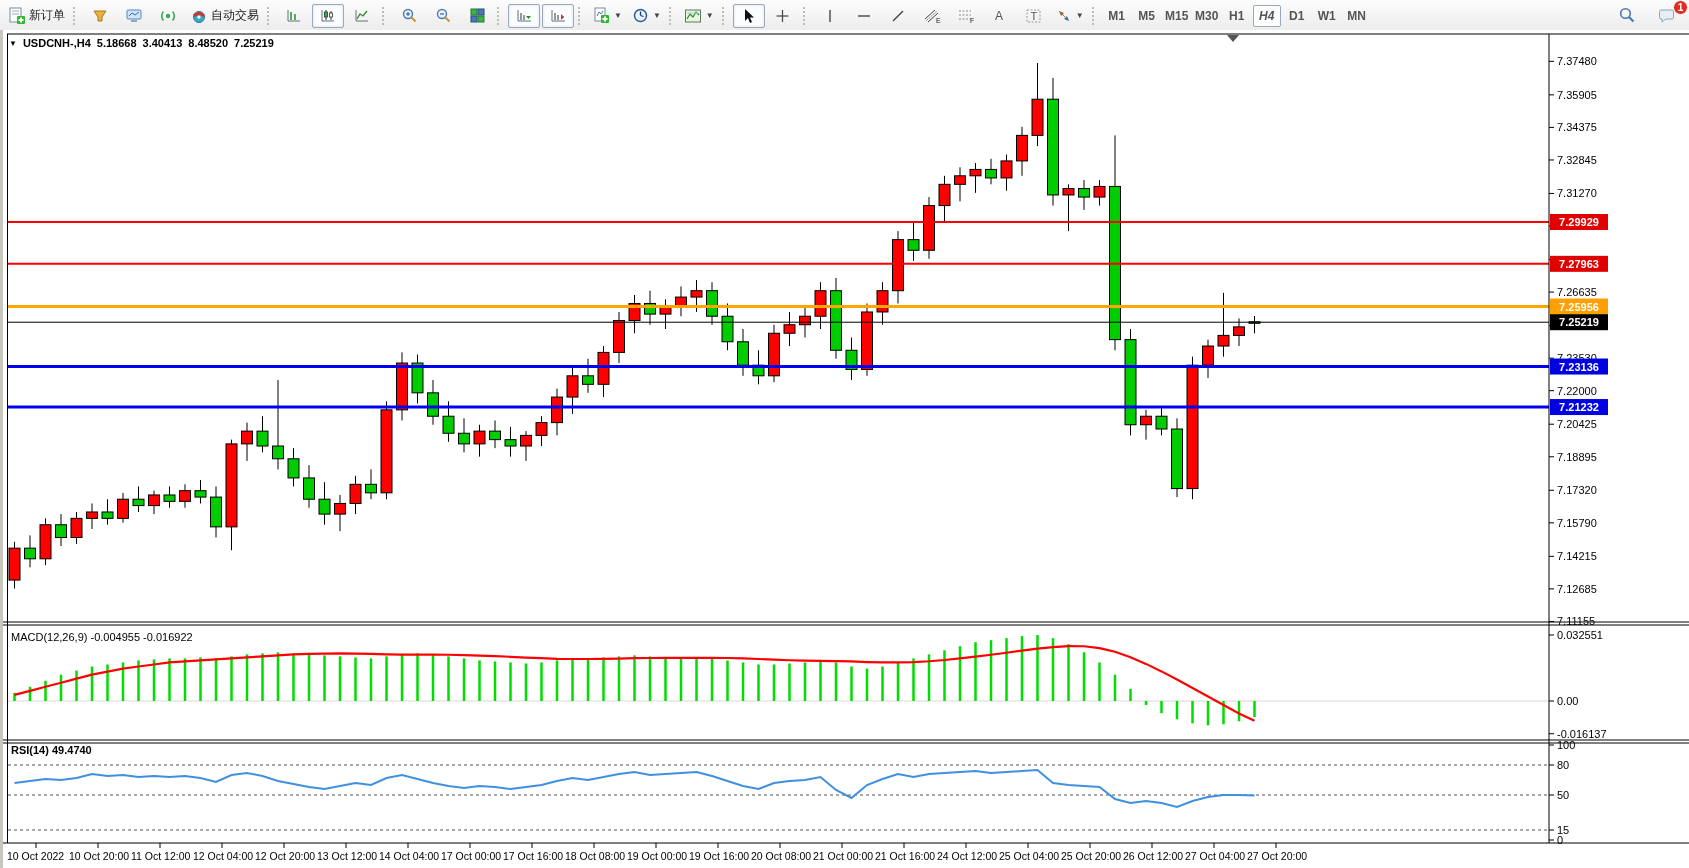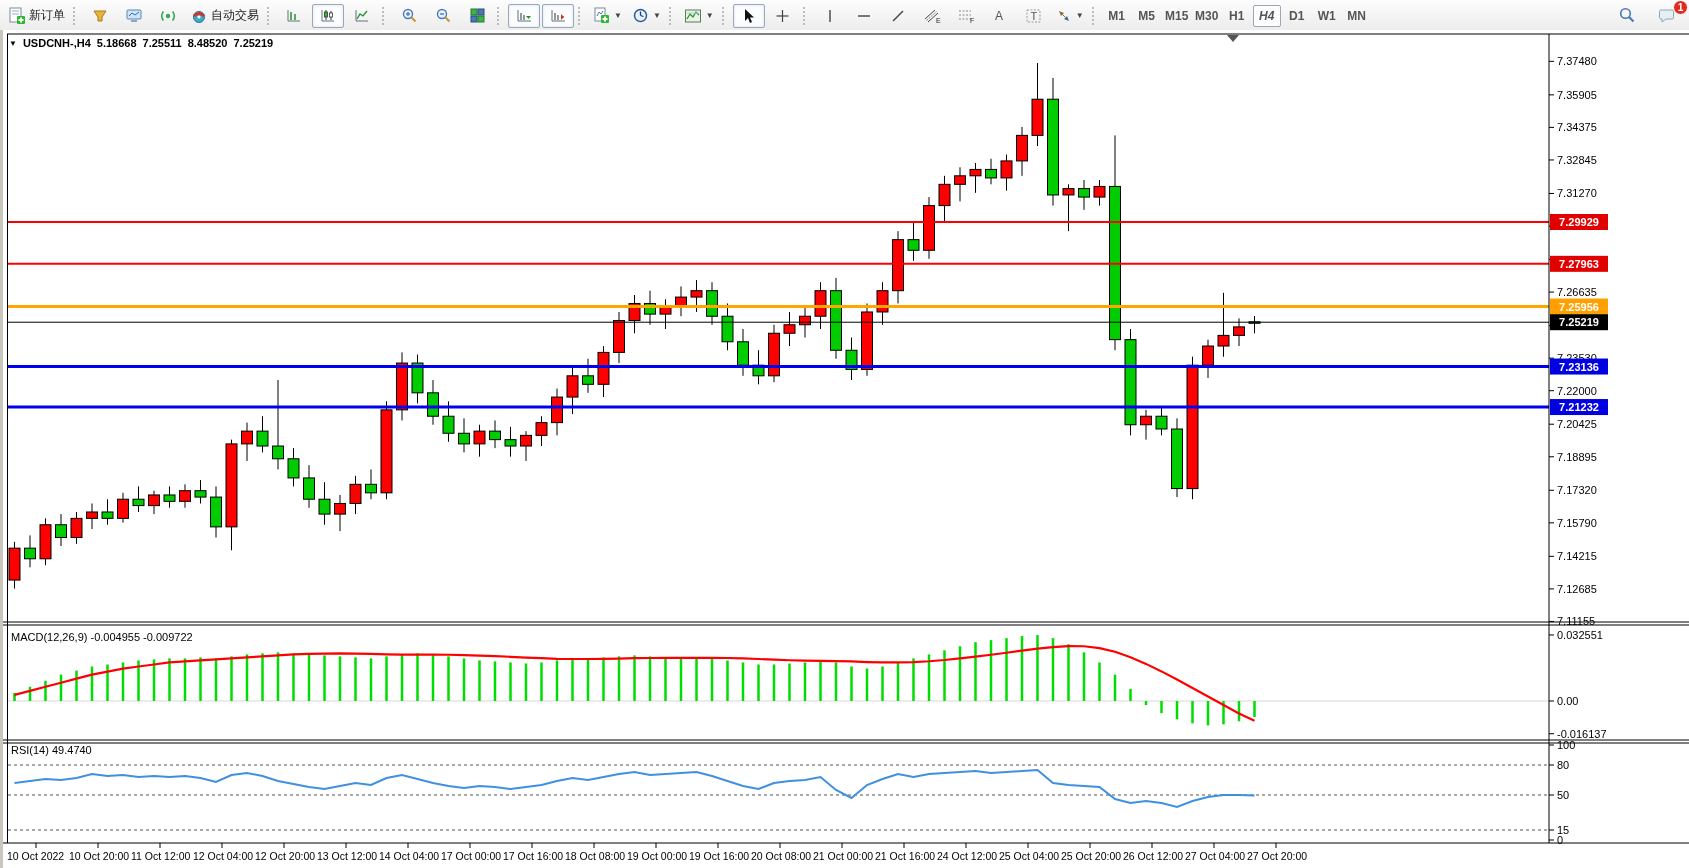--- a/index.html
+++ b/index.html
@@ -657,28 +657,28 @@
       <line x1="1211" y1="813" x2="1211" y2="818" stroke="#000"></line>
       <text x="1182" y="830" font-size="10.5" fill="#000">27 Oct 04:00</text>
       <line x1="1273" y1="813" x2="1273" y2="818" stroke="#000"></line>
       <text x="1244" y="830" font-size="10.5" fill="#000">27 Oct 20:00</text>
     </svg>
 
   <div class="overlay-label title-row" style="top:7px;left:6px;">
     <span class="tri">▼</span>
     <span>USDCNH-,H4</span>
     <span>5.18668</span>
-    <span>7.25511</span>
+    <span>3.40413</span>
     <span>8.48520</span>
     <span>7.25219</span>
   </div>
 
   <div class="overlay-label" style="top:601px;left:8px;">
     <span>MACD(12,26,9)</span>
     <span>-0.004955</span>
-    <span>-0.009722</span>
+    <span>-0.016922</span>
   </div>
 
-  <div class="overlay-label" style="top:714px;left:8px;">
+  <div class="overlay-label" style="top:714px;left:8px;font-weight:bold;">
     <span>RSI(14)</span>
     <span>49.4740</span>
   </div>
 </div>
 
 </body></html>

